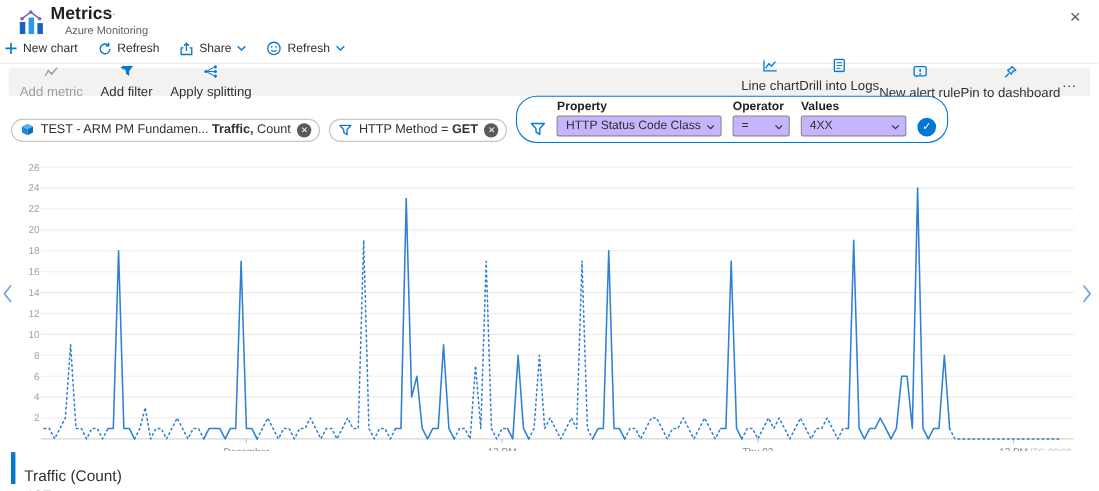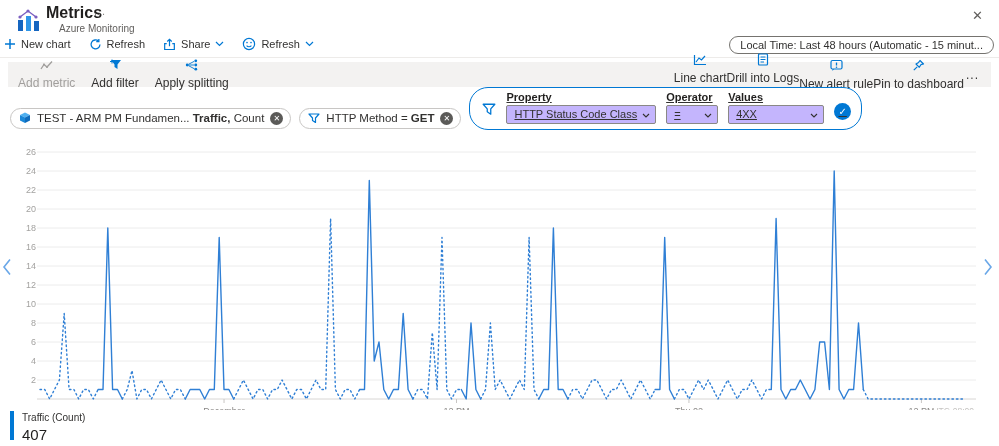--- a/index.html
+++ b/index.html
@@ -31,39 +31,39 @@
   .tb-right { margin-left:auto; display:flex; align-items:center; }
   .tb-more { color:#323130; letter-spacing:1px; cursor:pointer; padding:0 2px; }
 
   
   .filter-row { position:absolute; left:10px; top:88px; height:40px; display:flex; align-items:center; gap:8px; }
   .pill { display:flex; align-items:center; gap:6px; border:1px solid #c8c6c4; border-radius:12px;
           padding:3px 7px 3px 8px; font-size:11.5px; background:#fff; cursor:pointer; white-space:nowrap;margin-top:20px; }
   .pill b { font-weight:bold; }
   .pill-close { width:13px; height:13px; border-radius:50%; background:#5b5a58; color:#fff; font-size:8px;
                 line-height:13px; text-align:center; cursor:pointer; flex:0 0 auto; }
-  .editor { display:flex; align-items:flex-start; gap:10px; border:1.5px solid #0078d4; border-radius:19px;
-            padding:3px 10px 5px 12px; background:#fff;text-decoration:underline; }
+  .editor { display:flex; align-items:flex-end; gap:10px; border:1.5px solid #0078d4; border-radius:19px;
+            padding:3px 10px 5px 12px; background:#fff; }
   .fgroup { display:flex; flex-direction:column; gap:2px; }
   .flabel { font-size:11px; font-weight:bold; color:#201f1e; }
   .fselect { position:relative; border:1px solid #8a8886; border-radius:2px; height:19px; display:flex;
              align-items:center; padding:0 18px 0 7px; font-size:11px; background:#c4b5fd; cursor:pointer; white-space:nowrap; }
   .fselect .chev { position:absolute; right:5px; top:7px; }
   .check-btn { width:17px; height:17px; border-radius:50%; background:#0078d4; color:#fff; font-size:10px;
                line-height:17px; text-align:center; cursor:pointer; margin-top:12px; }
 
   
   .chart-wrap { position:absolute; left:0; top:140px; width:999px; height:270px; }
   .nav-chev { position:absolute; top:258px; cursor:pointer; }
   .nav-prev { left:2px; } .nav-next { left:983px; }
 
   
   .legend { position:absolute; left:10px; top:411px; display:flex; gap:8px; cursor:pointer; }
   .legend-bar { width:4px; height:29px; background:#0078d4; }
-  .legend-name { font-size:10px; color:#323130; margin-top:1px; }
+  .legend-name { font-size:14px; color:#323130; margin-top:13px; }
   .legend-value { font-size:15px; color:#201f1e; margin-top:3px; }
 
   svg text { font-family:"Liberation Sans", sans-serif; }
 </style>
 </head>
 <body>
 
 <div class="page">
 
   <span class="app-icon">
@@ -112,21 +112,20 @@
           <circle cx="5" cy="5.6" r="0.8" fill="#0078d4"></circle>
           <circle cx="9" cy="5.6" r="0.8" fill="#0078d4"></circle>
           <path d="M4.6 8.6a3.1 3.1 0 0 0 4.8 0" fill="none" stroke="#0078d4" stroke-width="1.1"></path>
         </svg>
       <span>Refresh</span>
       <svg width="9" height="6" viewBox="0 0 9 6">
           <polyline points="1,1 4.5,4.5 8,1" fill="none" stroke="#0078d4" stroke-width="1.2"></polyline>
         </svg>
     </div>
   </div>
-  <div class="time-pill">Local Time: Last 48 hours (Automatic - 15 minut...</div>
   <div class="hdr-divider"></div>
 
   <div class="toolbar">
     <div class="tb-item disabled">
       <svg width="13" height="11" viewBox="0 0 13 11">
           <polyline points="1,9 4,4.5 7,7 12,1.5" fill="none" stroke="#a19f9d" stroke-width="1.3"></polyline>
           <circle cx="4" cy="4.5" r="1" fill="#a19f9d"></circle>
           <circle cx="7" cy="7" r="1" fill="#a19f9d"></circle>
         </svg>
       <span>Add metric</span>

